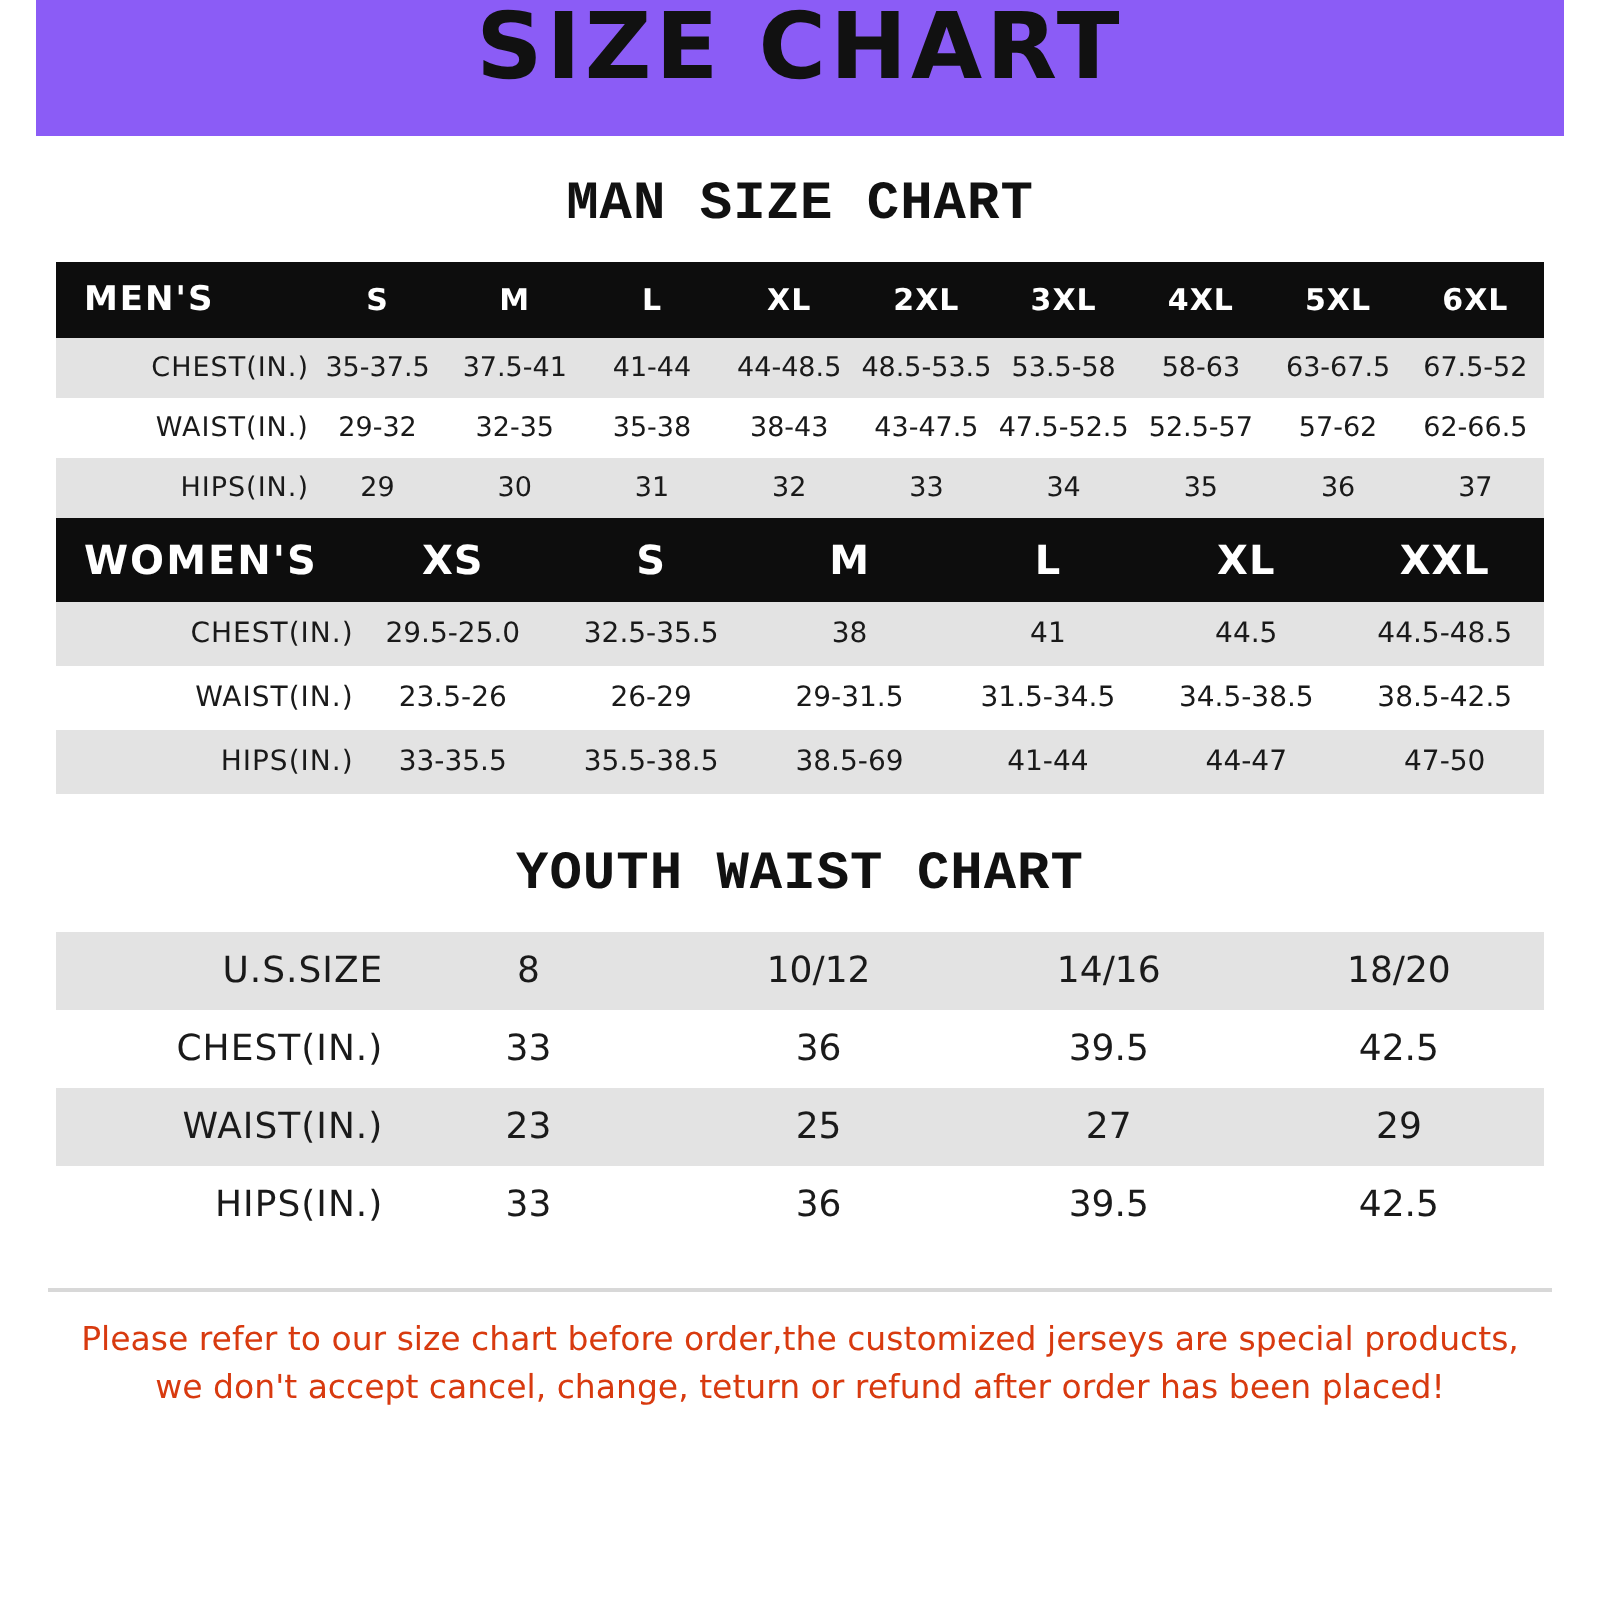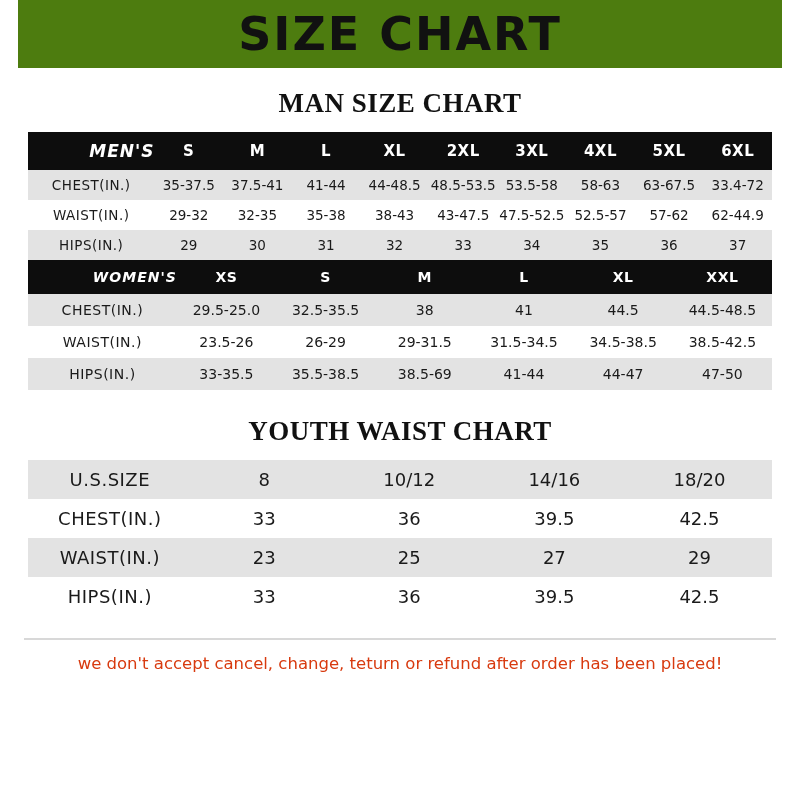--- a/index.html
+++ b/index.html
@@ -17,23 +17,22 @@
     position: relative;
     width: 800px;
     height: 800px;
     background: #ffffff;
     box-sizing: border-box;
   }
   
   .banner {
     position: relative;
     height: 68px;
-    background: #4d7c0f;
+    background: #8b5cf6;
     display: flex;
-    align-items: center;
     justify-content: center;
   }
   .banner-title {
     font-family: "DejaVu Sans", sans-serif;
     font-weight: bold;
     font-size: 46px;
     letter-spacing: 2px;
     color: #111111;
     line-height: 1;
     text-align: center;
@@ -48,21 +47,21 @@
   }
   .banner-white-left { left: 0; }
   .banner-white-right { right: 0; }
 
   
   .section {
     padding: 0 28px;
   }
   .section-title {
     text-align: center;
-    font-family: Liberation Serif, serif;
+    font-family: Liberation Mono, monospace;
     font-weight: bold;
     font-size: 27px;
     color: #111111;
     letter-spacing: 0.5px;
   }
   .sect-man .section-title { margin: 20px 0 13px 0; }
   .sect-women .section-title { margin: 26px 0 13px 0; }
   .sect-youth .section-title { margin: 26px 0 13px 0; }
 
   table.size-table {
@@ -75,48 +74,47 @@
   }
   table.size-table tr.head-row th {
     color: #ffffff;
     font-weight: bold;
     font-size: 15px;
     padding: 9px 0;
     text-align: center;
     letter-spacing: 0.5px;
   }
   table.size-table tr.head-row th.first-col {
-    text-align: right;
+    text-align: left;
     padding-left: 14px;
     font-size: 17px;
     letter-spacing: 1px;
-    font-style: italic;
   }
   table.size-table td {
     text-align: center;
     font-size: 13.5px;
     color: #1a1a1a;
     padding: 7px 0;
   }
   table.size-table td.first-col {
-    text-align: center;
+    text-align: right;
     font-size: 13.5px;
     letter-spacing: 0.5px;
   }
   table.size-table tr.row-even { background: #e3e3e3; }
   table.size-table tr.row-odd  { background: #ffffff; }
 
   
   .sect-man col.c0   { width: 17%; }
   .sect-women col.c0 { width: 20%; }
   .sect-youth col.c0 { width: 22%; }
 
   .sect-youth table.size-table tr.head-row th { font-size: 16px; }
   .sect-youth table.size-table td { font-size: 18px; padding: 9px 0; }
-  .sect-women table.size-table tr.head-row th { font-size: 14px; }
+  .sect-women table.size-table tr.head-row th { font-size: 20px; }
   .sect-women table.size-table td { font-size: 14px; padding: 8px 0; }
 
   
   .footer-note {
     margin: 22px 24px 0 24px;
     border-top: 2px solid #d8d8d8;
     padding-top: 12px;
     color: #d83a0f;
     font-size: 16.5px;
     line-height: 1.45;
@@ -166,33 +164,33 @@
       <tr class="row-even">
         <td class="first-col">CHEST(IN.)</td>
         <td>35-37.5</td>
         <td>37.5-41</td>
         <td>41-44</td>
         <td>44-48.5</td>
         <td>48.5-53.5</td>
         <td>53.5-58</td>
         <td>58-63</td>
         <td>63-67.5</td>
-        <td>33.4-72</td>
+        <td>67.5-52</td>
       </tr>
       <tr class="row-odd">
         <td class="first-col">WAIST(IN.)</td>
         <td>29-32</td>
         <td>32-35</td>
         <td>35-38</td>
         <td>38-43</td>
         <td>43-47.5</td>
         <td>47.5-52.5</td>
         <td>52.5-57</td>
         <td>57-62</td>
-        <td>62-44.9</td>
+        <td>62-66.5</td>
       </tr>
       <tr class="row-even">
         <td class="first-col">HIPS(IN.)</td>
         <td>29</td>
         <td>30</td>
         <td>31</td>
         <td>32</td>
         <td>33</td>
         <td>34</td>
         <td>35</td>
@@ -292,16 +290,17 @@
         <td>33</td>
         <td>36</td>
         <td>39.5</td>
         <td>42.5</td>
       </tr>
     </tbody>
       </table>
   </div>
 
   <div class="footer-note">
+    <div>Please refer to our size chart before order,the customized jerseys are special products,</div>
     <div>we don't accept cancel, change, teturn or refund after order has been placed!</div>
   </div>
 
 </div>
 
 </body></html>

